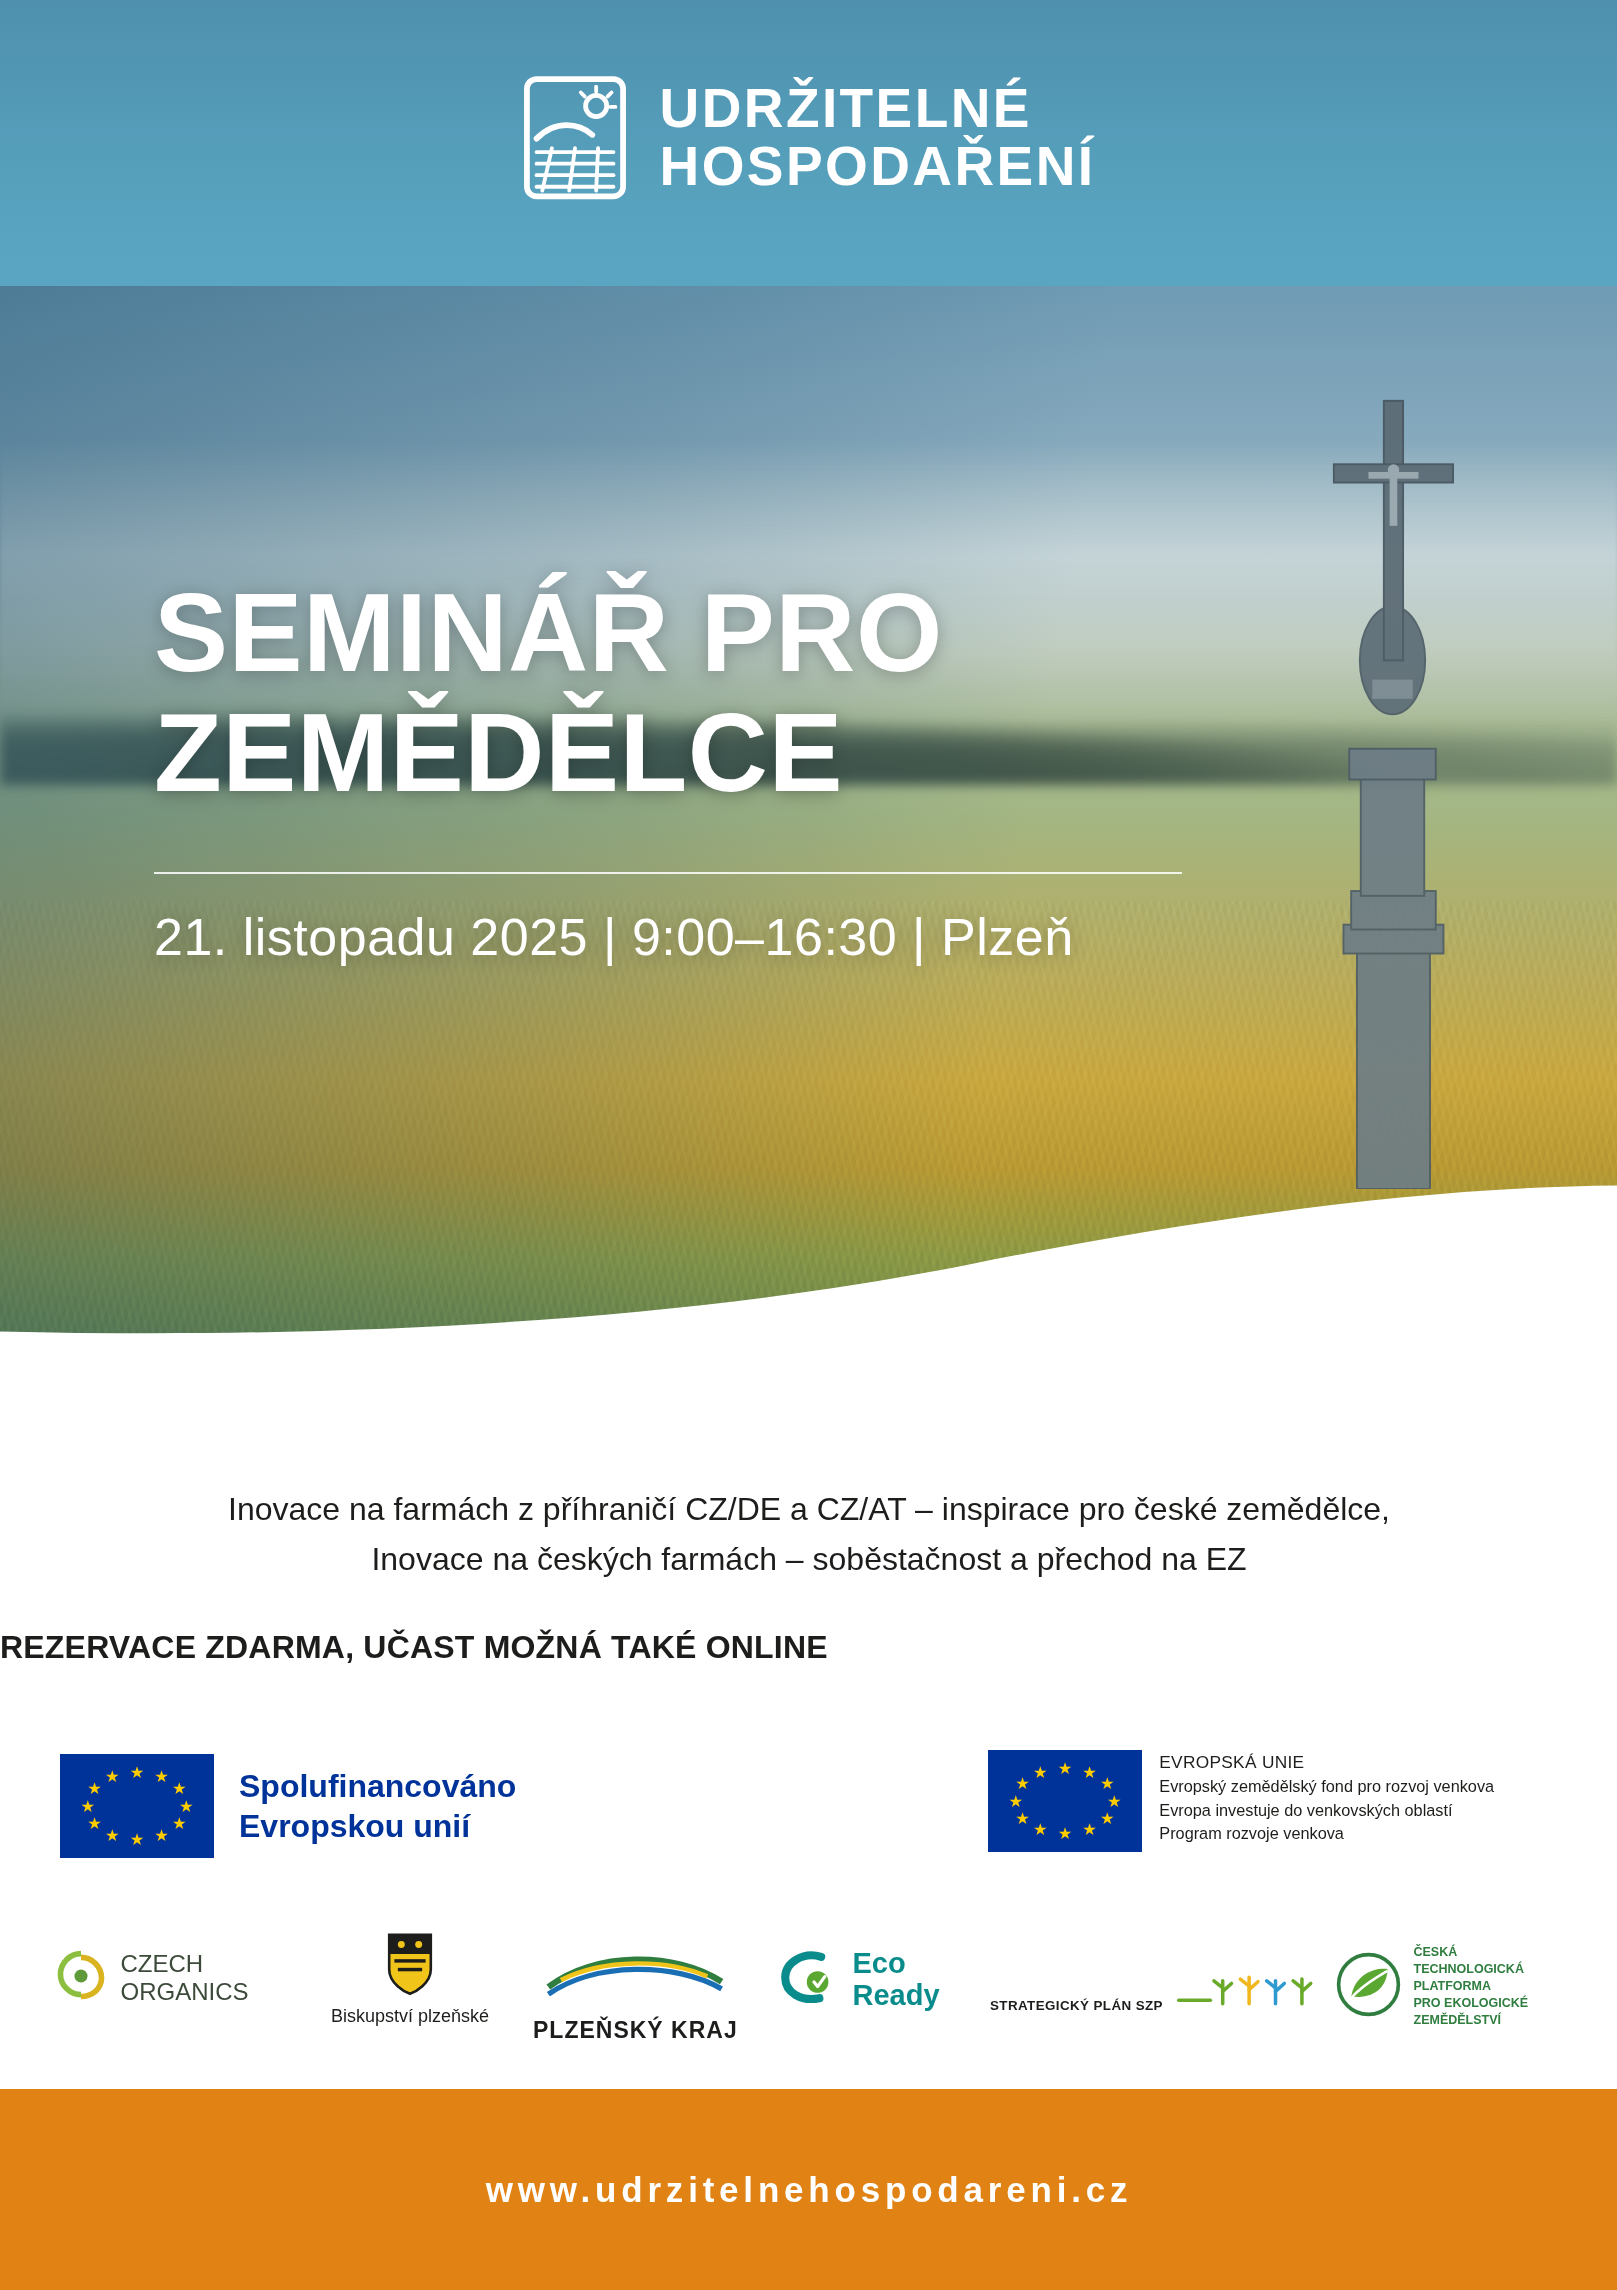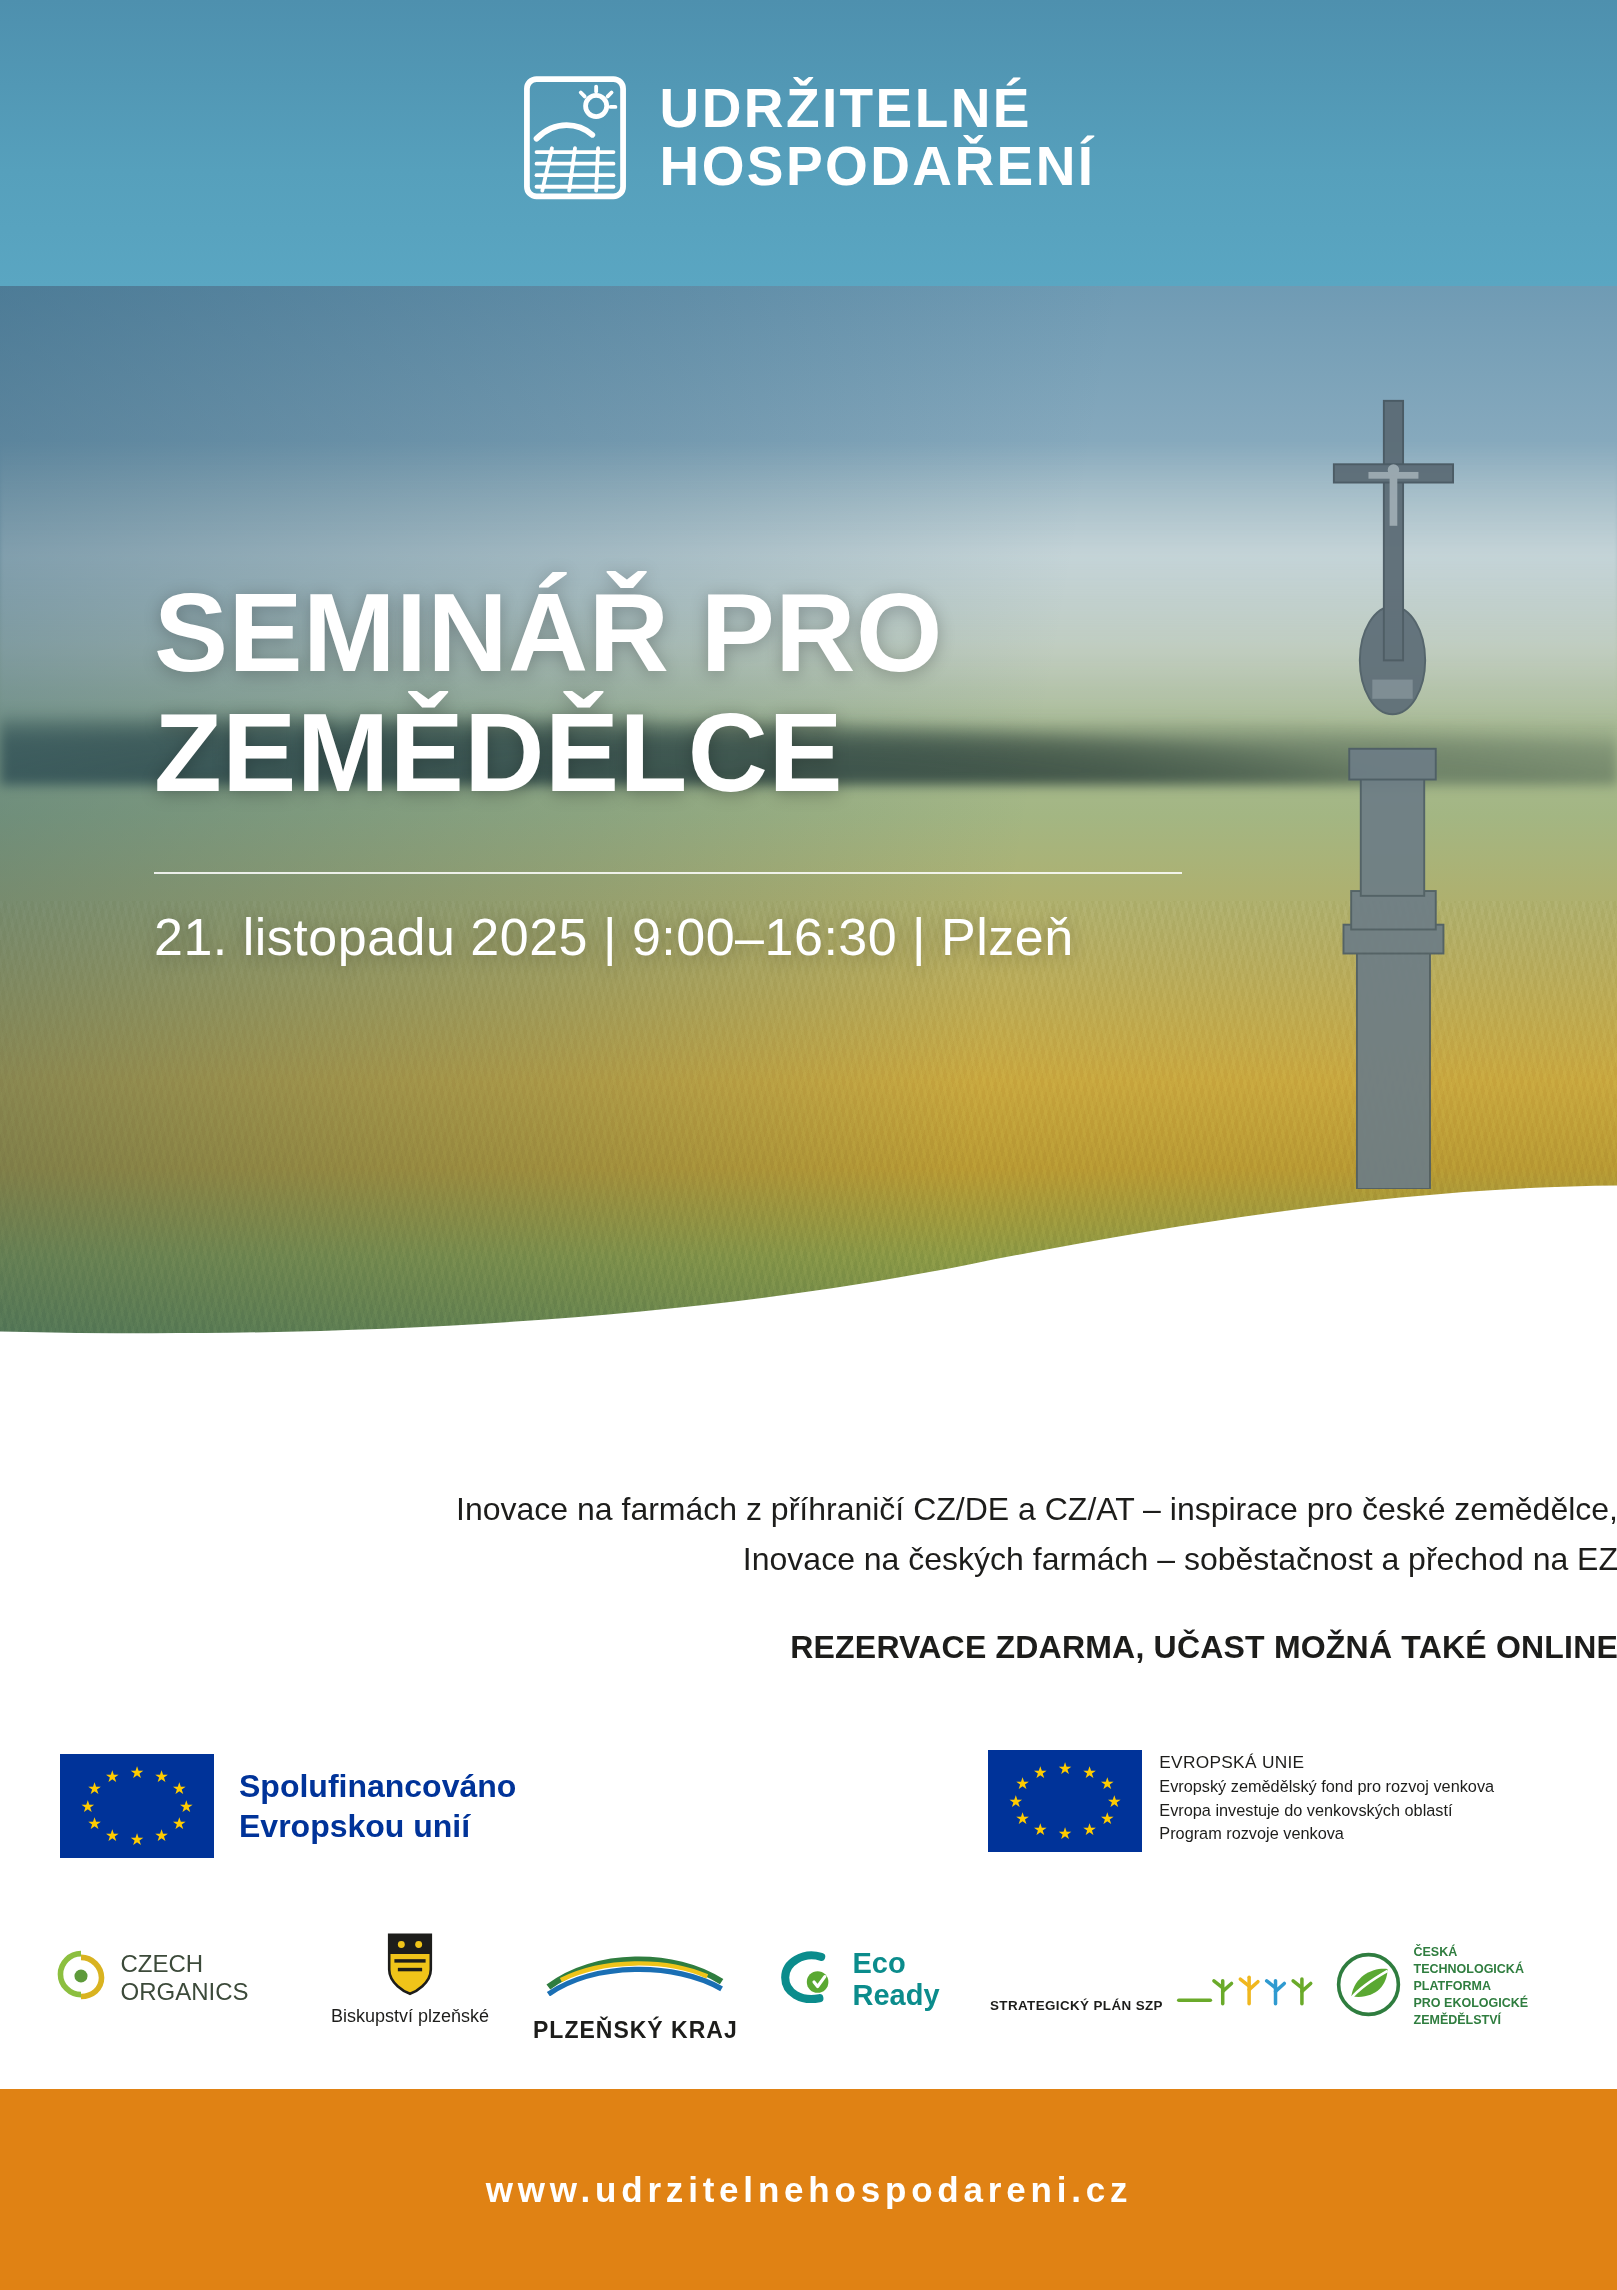--- a/index.html
+++ b/index.html
@@ -168,30 +168,30 @@
     position: absolute;
     left: 0; top: 1389px;
     width: 1618px;
     height: 740px;
     background: #ffffff;
   }
   .desc {
     position: absolute;
     left: 0; top: 96px;
     width: 1618px;
-    text-align: right;
+    text-align: center;
     color: #1d1d1b;
     font-size: 32px;
     line-height: 1.55;
   }
   .reserve {
     position: absolute;
     left: 0; top: 240px;
     width: 1618px;
-    text-align: right;
+    text-align: left;
     color: #1d1d1b;
     font-size: 32px;
     font-weight: 700;
     letter-spacing: 0.2px;
   }
 
   
   .eu-row {
     position: absolute;
     left: 0; top: 355px;

